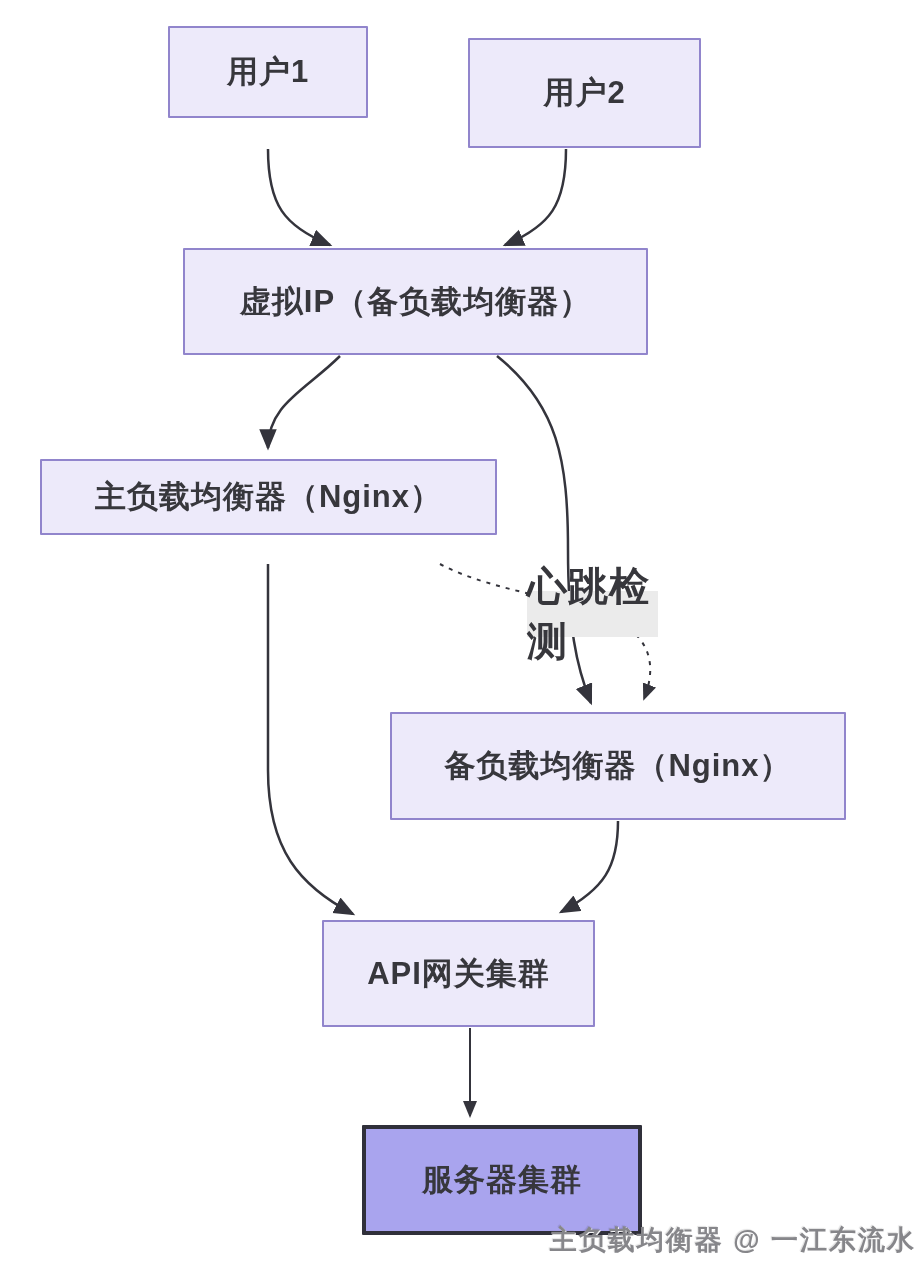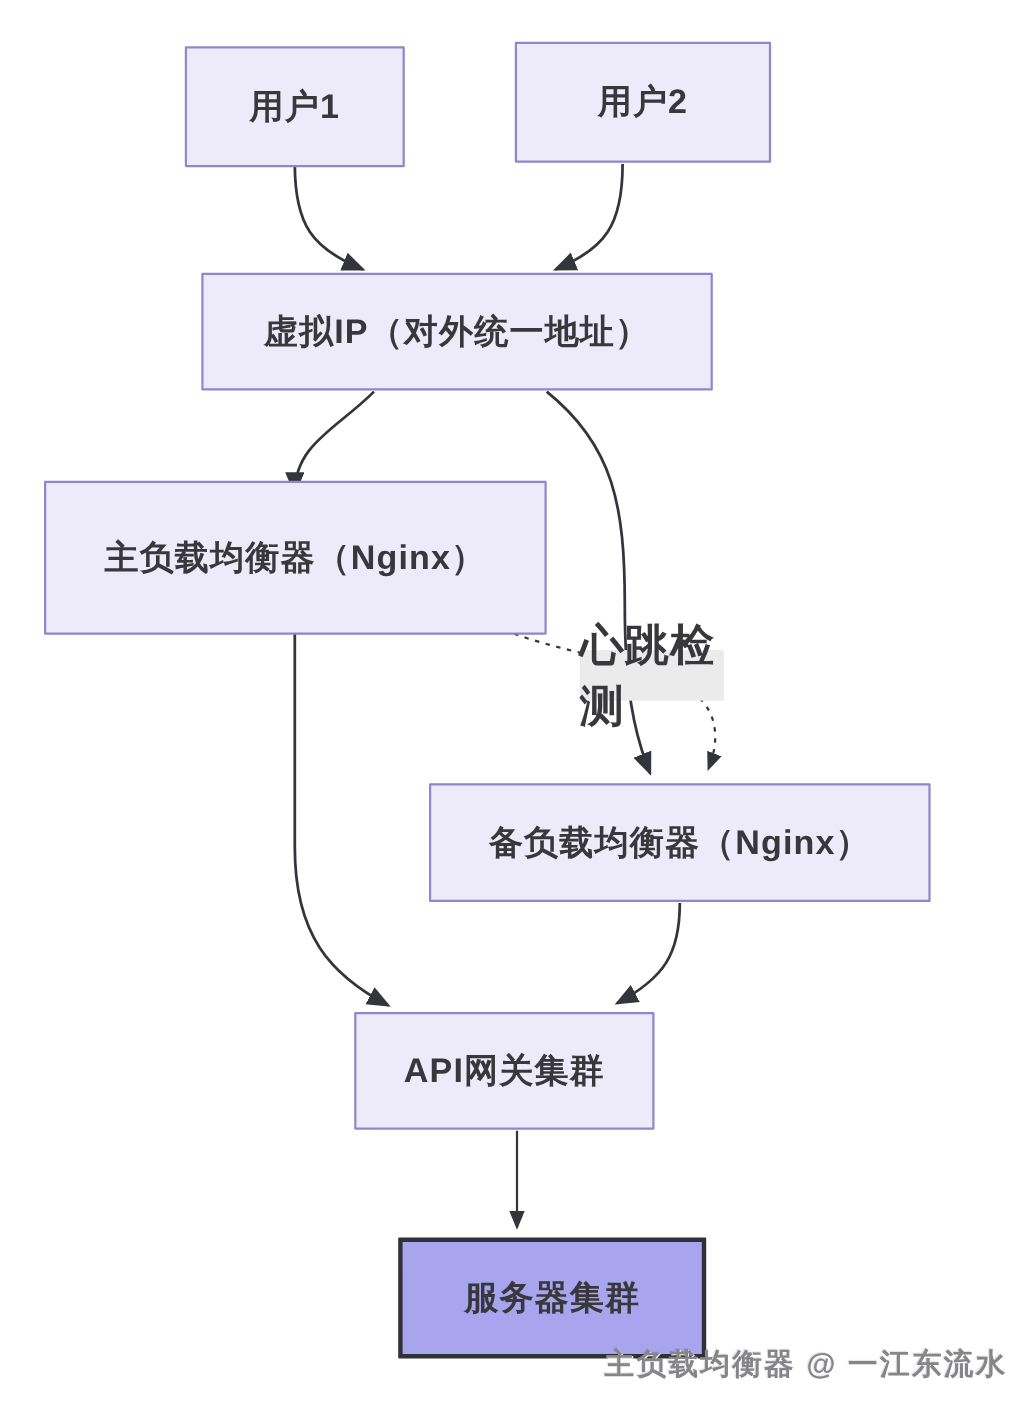--- a/index.html
+++ b/index.html
@@ -25,24 +25,24 @@
     color:var(--text);
     font-size:31px;
     font-weight:600;
     letter-spacing:1px;
     text-align:center;
   }
   .node.emphasis{
     background:var(--emphasis-fill);
     border:4px solid var(--emphasis-border);
   }
-  #node-user1{left:168px;top:42px;width:200px;height:110px;text-align:right;}
+  #node-user1{left:168px;top:26px;width:200px;height:92px;text-align:right;}
   #node-user2{left:468px;top:38px;width:233px;height:110px;}
   #node-vip{left:183px;top:248px;width:465px;height:107px;}
-  #node-primary-lb{left:40px;top:437px;width:457px;height:140px;}
+  #node-primary-lb{left:40px;top:459px;width:457px;height:76px;}
   #node-backup-lb{left:390px;top:712px;width:456px;height:108px;}
   #node-api-gateway{left:322px;top:920px;width:273px;height:107px;}
   #node-server-cluster{left:328px;top:1125px;width:280px;height:110px;margin-left:34px;}
   .edge-label{
     position:absolute;
     left:527px;top:591px;width:131px;height:46px;
     display:flex;align-items:center;justify-content:center;
     background:var(--edge-label-bg);
     color:var(--text);
     font-size:40px;
@@ -77,21 +77,21 @@
     <path d="M 618 821 C 618 867, 604 889, 561 912" marker-end="url(#arrowhead)"></path>
     <path stroke-width="2" d="M 470 1028 L 470 1116" marker-end="url(#arrowhead)"></path>
     <path stroke-width="2" stroke-dasharray="4 6" d="M 440 564 C 500 596, 590 598, 631 630 C 655 650, 653 676, 644 699" marker-end="url(#arrowhead)"></path>
   </g>
 </svg>
 
 <div class="node" id="node-user1">用户1</div>
 
 <div class="node" id="node-user2">用户2</div>
 
-<div class="node" id="node-vip">虚拟IP（对外统一地址）</div>
+<div class="node" id="node-vip">虚拟IP（备负载均衡器）</div>
 
 <div class="node" id="node-primary-lb">主负载均衡器（Nginx）</div>
 
 <div class="edge-label">心跳检测</div>
 
 <div class="node" id="node-backup-lb">备负载均衡器（Nginx）</div>
 
 <div class="node" id="node-api-gateway">API网关集群</div>
 
 <div class="node emphasis" id="node-server-cluster">服务器集群</div>

